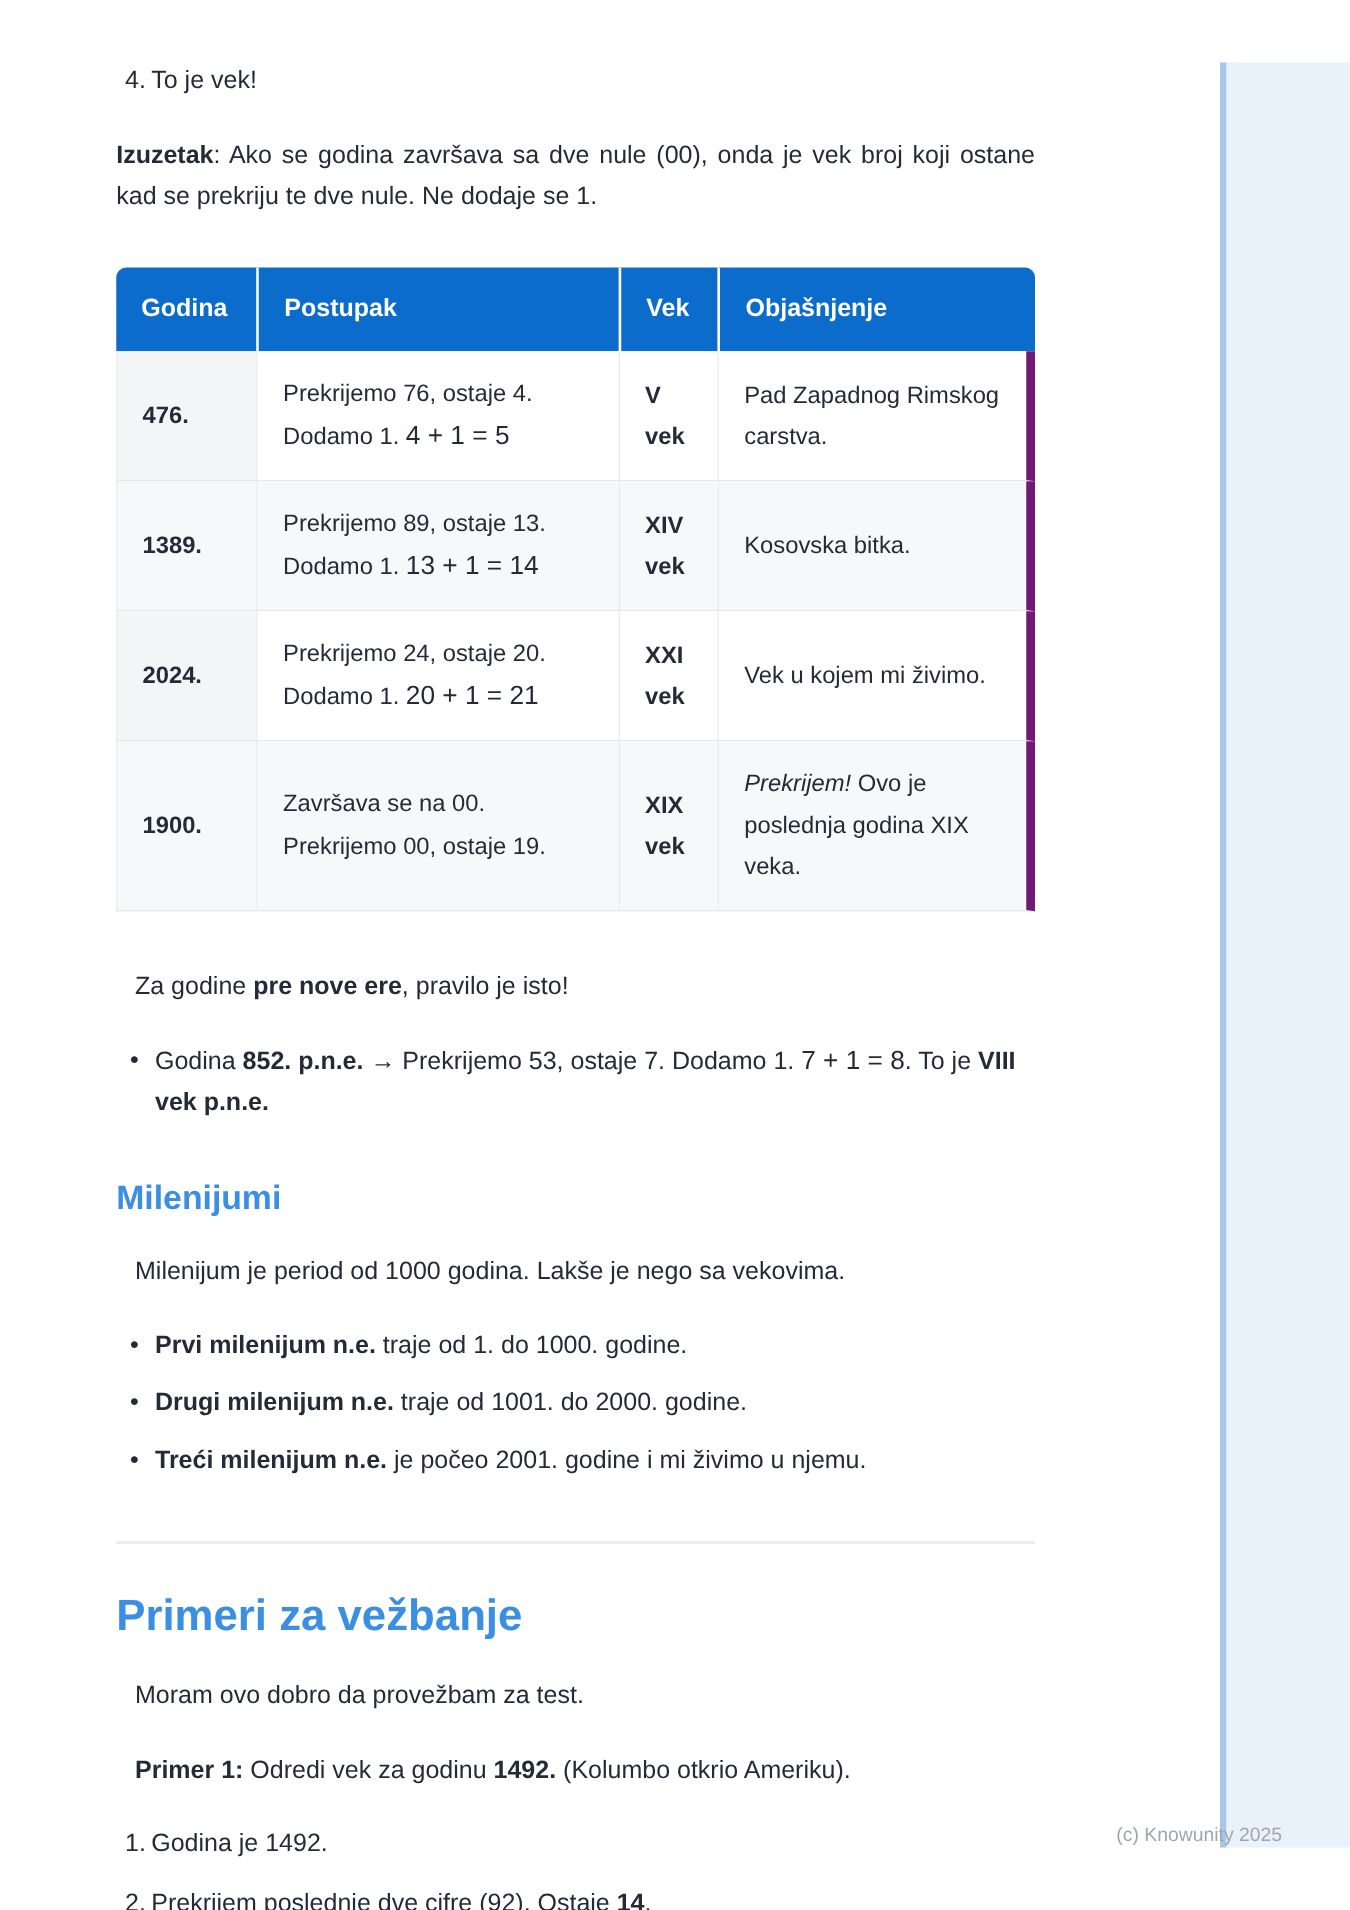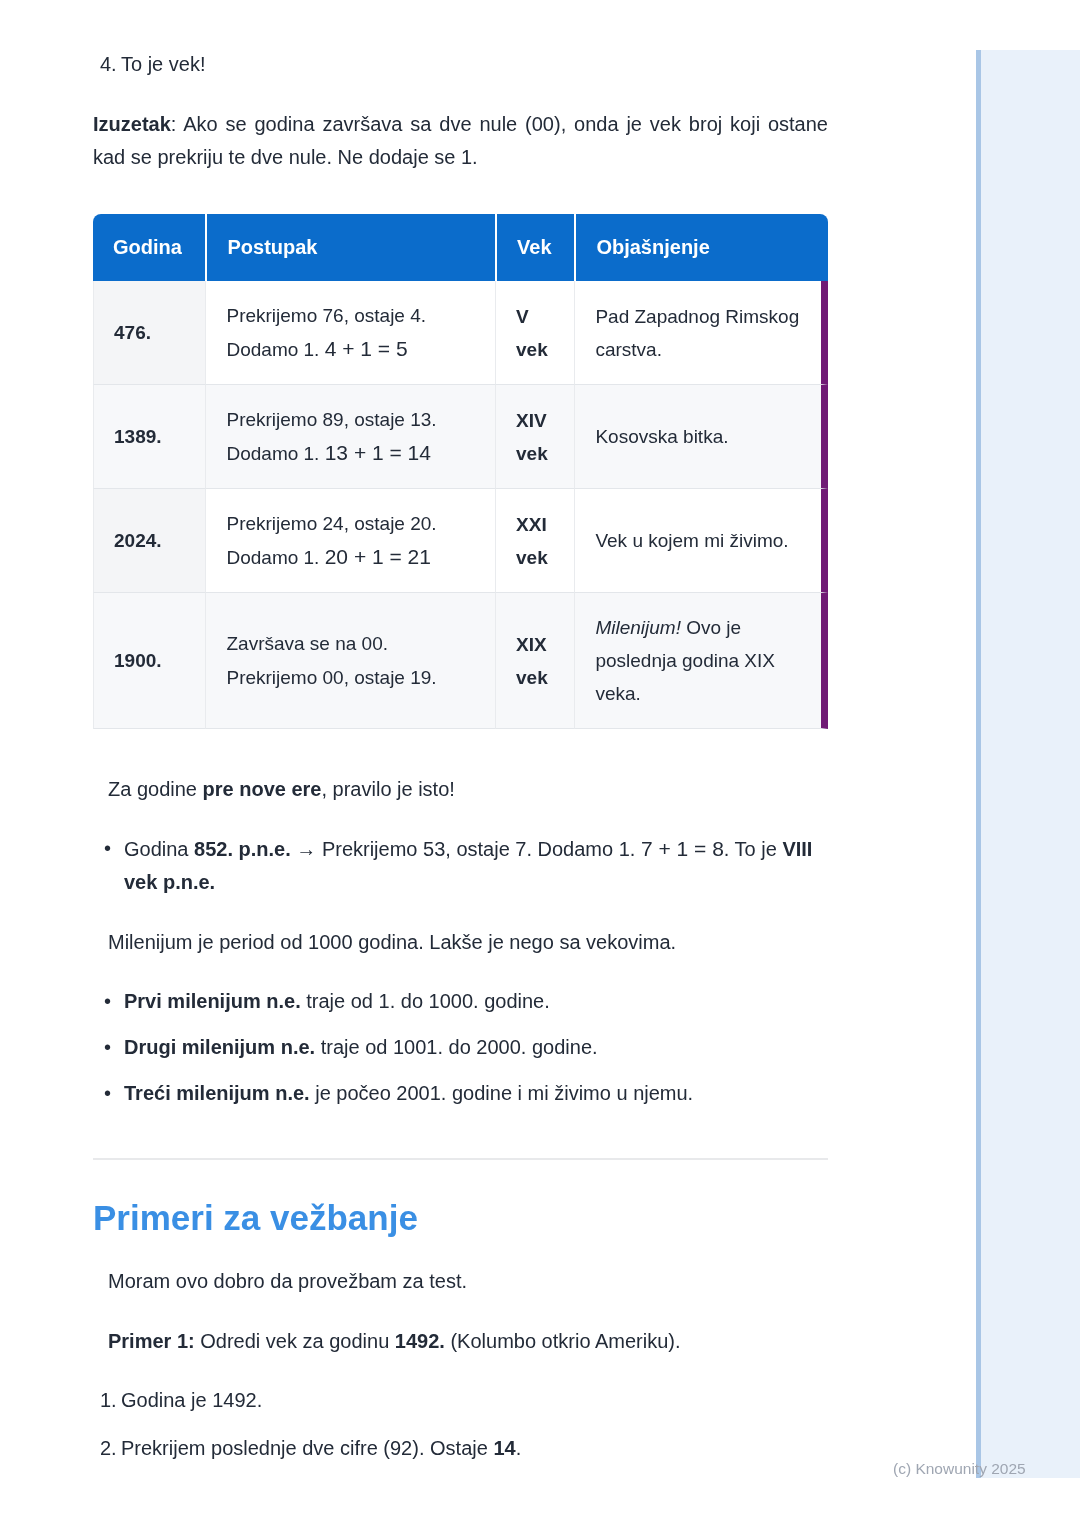--- a/index.html
+++ b/index.html
@@ -175,34 +175,35 @@
       <tr>
         <td>1900.</td>
         <td>
           <div>Završava se na 00.</div>
           <div><span>Prekrijemo 00, ostaje 19.</span><span class="math"></span></div>
         </td>
         <td class="vek-cell">
           <div>XIX</div>
           <div>vek</div>
         </td>
-        <td><span class="obj-italic">Milenijum!</span><span> Ovo je poslednja godina XIX veka.</span></td>
+        <td><span class="obj-italic">Prekrijem!</span><span> Ovo je poslednja godina XIX veka.</span></td>
       </tr>
     </tbody>
   </table>
 
   <p class="para mt-lg"><span>Za godine </span><strong>pre nove ere</strong><span>, pravilo je isto!</span></p>
 
   <div class="bullets">
     <div class="bullet-item">
       <span class="dot">•</span>
       <span class="bullet-text"><span>Godina </span><strong>852. p.n.e.</strong><span> → Prekrijemo 53, ostaje 7. Dodamo 1. </span><span class="math">7 + 1 = 8</span><span>. To je </span><strong>VIII vek p.n.e.</strong></span>
     </div>
   </div>
 
+  <h2 class="section">Milenijumi</h2>
   <p class="para mt-md">Milenijum je period od 1000 godina. Lakše je nego sa vekovima.</p>
 
   <div class="bullets">
     <div class="bullet-item">
       <span class="dot">•</span>
       <span class="bullet-text"><strong>Prvi milenijum n.e.</strong><span> traje od 1. do 1000. godine.</span></span>
     </div>
     <div class="bullet-item">
       <span class="dot">•</span>
       <span class="bullet-text"><strong>Drugi milenijum n.e.</strong><span> traje od 1001. do 2000. godine.</span></span>

